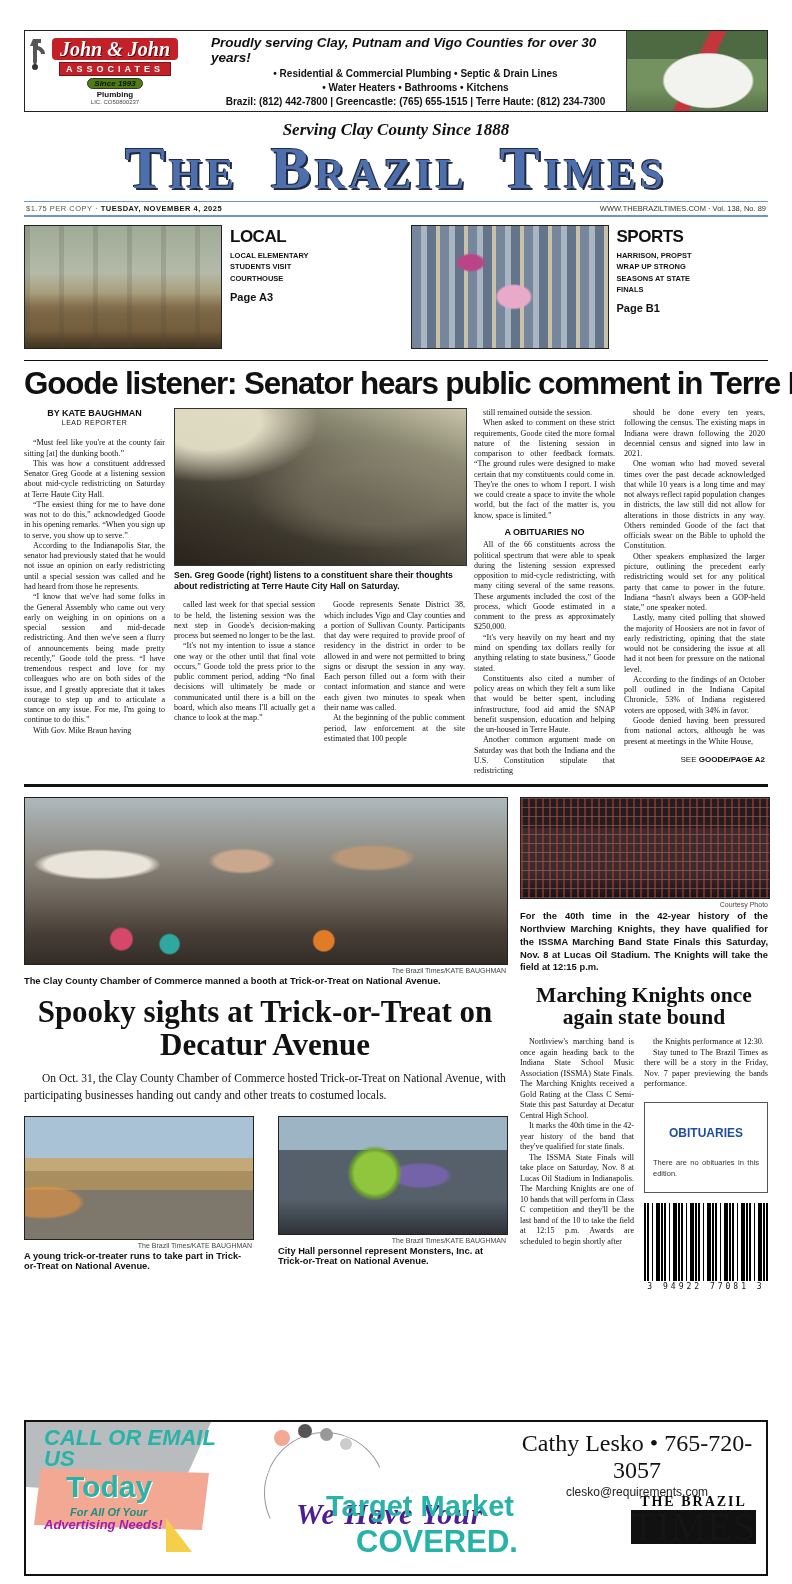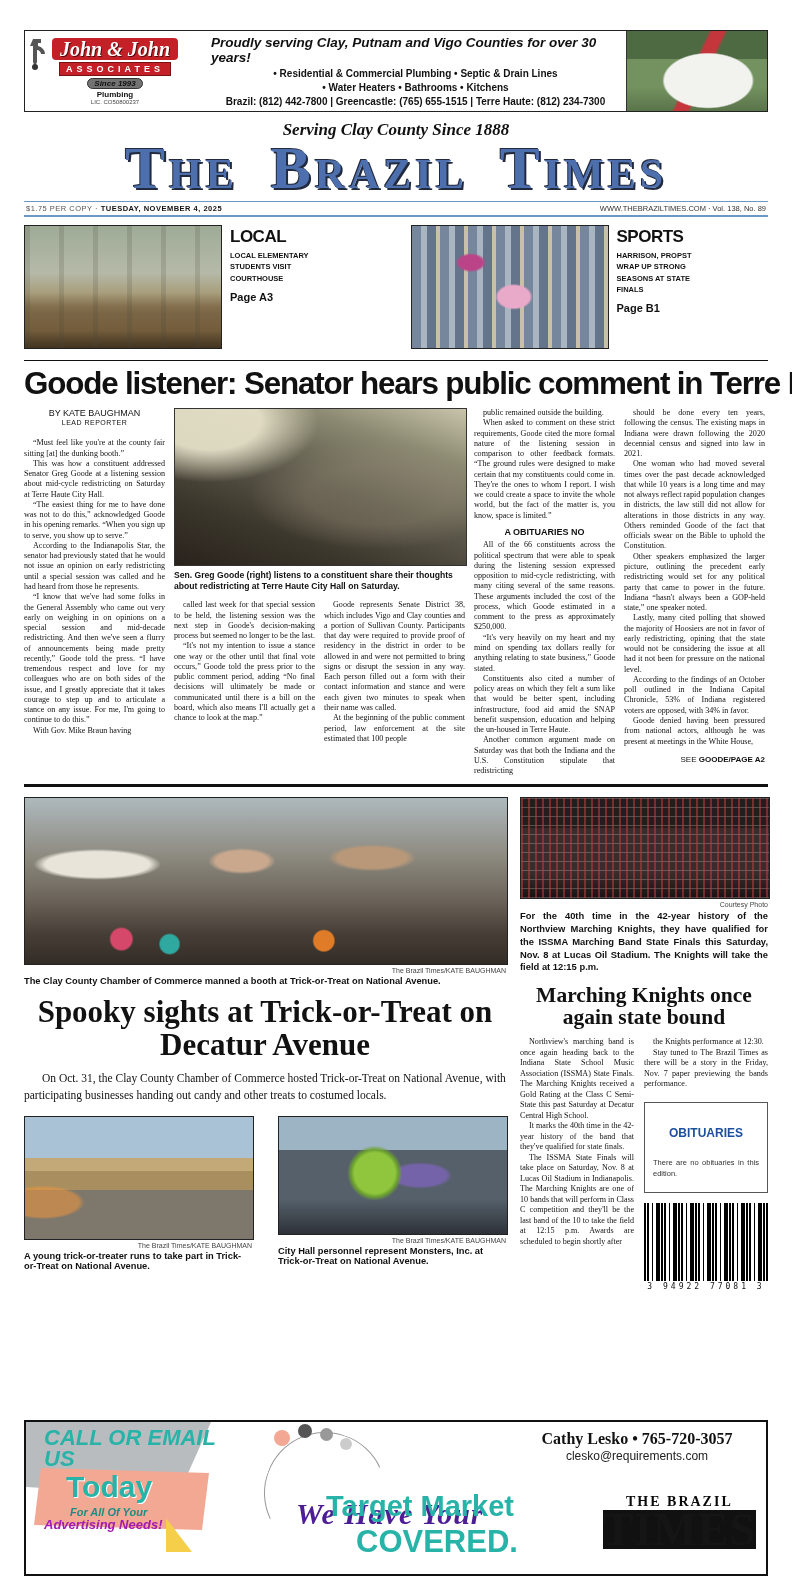--- a/index.html
+++ b/index.html
@@ -9,21 +9,21 @@
 
   
   .topad{margin-top:30px;height:80px;border:1px solid #222;display:flex;align-items:stretch;background:#fff;}
   .jjlogo{width:180px;display:flex;flex-direction:column;align-items:center;justify-content:center;position:relative;padding:2px 0;}
   .faucet{position:absolute;left:4px;top:6px;}
   .jj-script{font-family:"Liberation Serif",serif;font-style:italic;font-weight:bold;font-size:20px;color:#fff;
              background:#c32127;padding:0 8px;border-radius:4px;line-height:1.1;text-shadow:1px 1px 0 #5a0a0d;}
   .jj-assoc{font-family:"Liberation Sans",sans-serif;font-weight:bold;font-size:9px;color:#fff;background:#c32127;
             letter-spacing:4px;padding:1px 6px;margin-top:2px;border:1px solid #7a1114;}
   .jj-since{font-family:"Liberation Sans",sans-serif;font-weight:bold;font-style:italic;font-size:8px;border:1px solid #333;
-            border-radius:8px;padding:0 6px;margin-top:2px;background:#737373;}
+            border-radius:8px;padding:0 6px;margin-top:2px;background:#4d7c0f;}
   .jj-trade{font-family:"Liberation Sans",sans-serif;font-weight:bold;font-size:8px;margin-top:1px;}
   .jj-lic{font-family:"Liberation Sans",sans-serif;font-size:6px;color:#444;}
   .topad-center{flex:1;display:flex;flex-direction:column;align-items:center;justify-content:center;gap:3px;padding:2px 6px;}
   .topad-tag{font-family:"Liberation Sans",sans-serif;font-weight:bold;font-style:italic;font-size:13.5px;}
   .topad-line{font-family:"Liberation Sans",sans-serif;font-weight:bold;font-size:10px;}
   .topad-phones{font-family:"Liberation Sans",sans-serif;font-weight:bold;font-size:10px;}
   .photo-truck{width:140px;border-left:1px solid #333;
     background:
       radial-gradient(ellipse at 58% 62%, #f2f2ee 0 38%, rgba(0,0,0,0) 40%),
       linear-gradient(115deg, rgba(0,0,0,0) 46%, #c4363c 48% 55%, rgba(0,0,0,0) 57%),
@@ -69,21 +69,21 @@
   .col p{margin:0;text-indent:9px;}
   .midwrap{width:291px;flex:none;}
   .mainphoto{width:291px;height:156px;border:1px solid #333;
      background:
        radial-gradient(ellipse at 12% 8%, rgba(235,230,205,.9) 0 14%, rgba(0,0,0,0) 30%),
        radial-gradient(ellipse at 70% 55%, rgba(150,140,120,.35) 0 25%, rgba(0,0,0,0) 45%),
        linear-gradient(200deg,#c9c4ac 0%,#8c8a72 22%,#5c584a 48%,#3c372c 74%,#28221c 100%);}
   .maincap{font-family:"Liberation Sans",sans-serif;font-weight:bold;font-size:8.6px;line-height:1.3;margin:4px 0 8px;}
   .midcols{display:flex;gap:9px;}
   .byline{font-family:"Liberation Sans",sans-serif;text-align:center;margin-bottom:10px;}
-  .byline .b1{font-weight:400;font-size:9px;}
+  .byline .b1{font-weight:700;font-size:9px;}
   .byline .b2{font-size:7px;letter-spacing:.5px;}
   .subhead{font-family:"Liberation Sans",sans-serif;font-weight:800;font-size:9px;text-align:center;margin:6px 0 2px;text-indent:0;}
   .jump{font-family:"Liberation Sans",sans-serif;font-size:8px;text-align:right;margin-top:8px;}
   .jump b{font-weight:800;}
 
   
   .middle{display:flex;gap:14px;margin-top:10px;}
   .mleft{width:482px;flex:none;}
   .mright{flex:1;}
   .photo-booth{width:482px;height:166px;border:1px solid #222;
@@ -148,25 +148,25 @@
   .d1{width:16px;height:16px;background:#f2a893;left:38px;top:8px;}
   .d2{width:14px;height:14px;background:#555;left:62px;top:2px;}
   .d3{width:13px;height:13px;background:#999;left:84px;top:6px;}
   .d4{width:12px;height:12px;background:#ccc;left:104px;top:16px;}
   .ba-script{position:absolute;left:60px;top:34px;font-family:"Liberation Serif",serif;font-style:italic;font-weight:bold;
              font-size:30px;letter-spacing:1px;color:#4c1d95;margin-top:41px;}
   .ba-target{position:absolute;left:90px;top:68px;font-weight:800;font-size:29px;color:#27b3a8;}
   .ba-covered{position:absolute;left:120px;top:102px;font-weight:800;font-size:31px;color:#27b3a8;}
   .ba-right{width:246px;flex:none;position:relative;}
   .ba-contact{position:absolute;right:6px;top:8px;text-align:center;width:100%;}
-  .ba-name{font-family:"Liberation Serif",serif;font-weight:bold;font-size:16px;}
+  .ba-name{font-family:"Liberation Serif",serif;font-weight:normal;font-size:24px;}
   .ba-email{font-size:12px;color:#222;margin-top:1px;}
   .ba-logo{position:absolute;right:10px;top:72px;text-align:center;color:#0a0a0a;}
   .ba-logo .l1{font-family:"Liberation Serif",serif;font-weight:800;font-size:14px;letter-spacing:2px;}
-  .ba-logo .l2{font-family:"Liberation Serif",serif;font-weight:700;font-size:46px;line-height:.85;letter-spacing:1px;
+  .ba-logo .l2{font-family:"Liberation Serif",serif;font-weight:400;font-size:40px;line-height:.85;letter-spacing:1px;
                background:linear-gradient(180deg,#111 0 100%);color:#151515;}
 </style>
 </head>
 <body>
 
 <div class="page">
   <div class="inner">
 
     <div class="topad">
       <div class="jjlogo">
@@ -253,21 +253,21 @@
               <p>“It's not my intention to issue a stance one way or the other until that final vote occurs,” Goode told the press prior to the public comment period, adding “No final decisions will ultimately be made or communicated until there is a bill on the board, which also means I'll actually get a chance to look at the map.”</p>
             </div>
           <div class="col">
               <p>Goode represents Senate District 38, which includes Vigo and Clay counties and a portion of Sullivan County. Participants that day were required to provide proof of residency in the district in order to be allowed in and were not permitted to bring signs or disrupt the session in any way. Each person filled out a form with their contact information and stance and were each given two minutes to speak when their name was called.</p>
               <p>At the beginning of the public comment period, law enforcement at the site estimated that 100 people</p>
             </div>
         </div>
       </div>
       <div class="col">
         <div>
-            <p>public remained outside the building.</p>
+            <p>still remained outside the session.</p>
             <p>When asked to comment on these strict requirements, Goode cited the more formal nature of the listening session in comparison to other feedback formats. “The ground rules were designed to make certain that my constituents could come in. They're the ones to whom I report. I wish we could create a space to invite the whole world, but the fact of the matter is, you know, space is limited.”</p>
           </div>
         <div class="subhead">A OBITUARIES NO</div>
         <div>
             <p>All of the 66 constituents across the political spectrum that were able to speak during the listening session expressed opposition to mid-cycle redistricting, with many citing several of the same reasons. These arguments included the cost of the process, which Goode estimated in a comment to the press as approximately $250,000.</p>
             <p>“It's very heavily on my heart and my mind on spending tax dollars really for anything relating to state business,” Goode stated.</p>
             <p>Constituents also cited a number of policy areas on which they felt a sum like that would be better spent, including infrastructure, food aid amid the SNAP benefit suspension, education and helping the un-housed in Terre Haute.</p>
             <p>Another common argument made on Saturday was that both the Indiana and the U.S. Constitution stipulate that redistricting</p>
           </div>
       </div>

